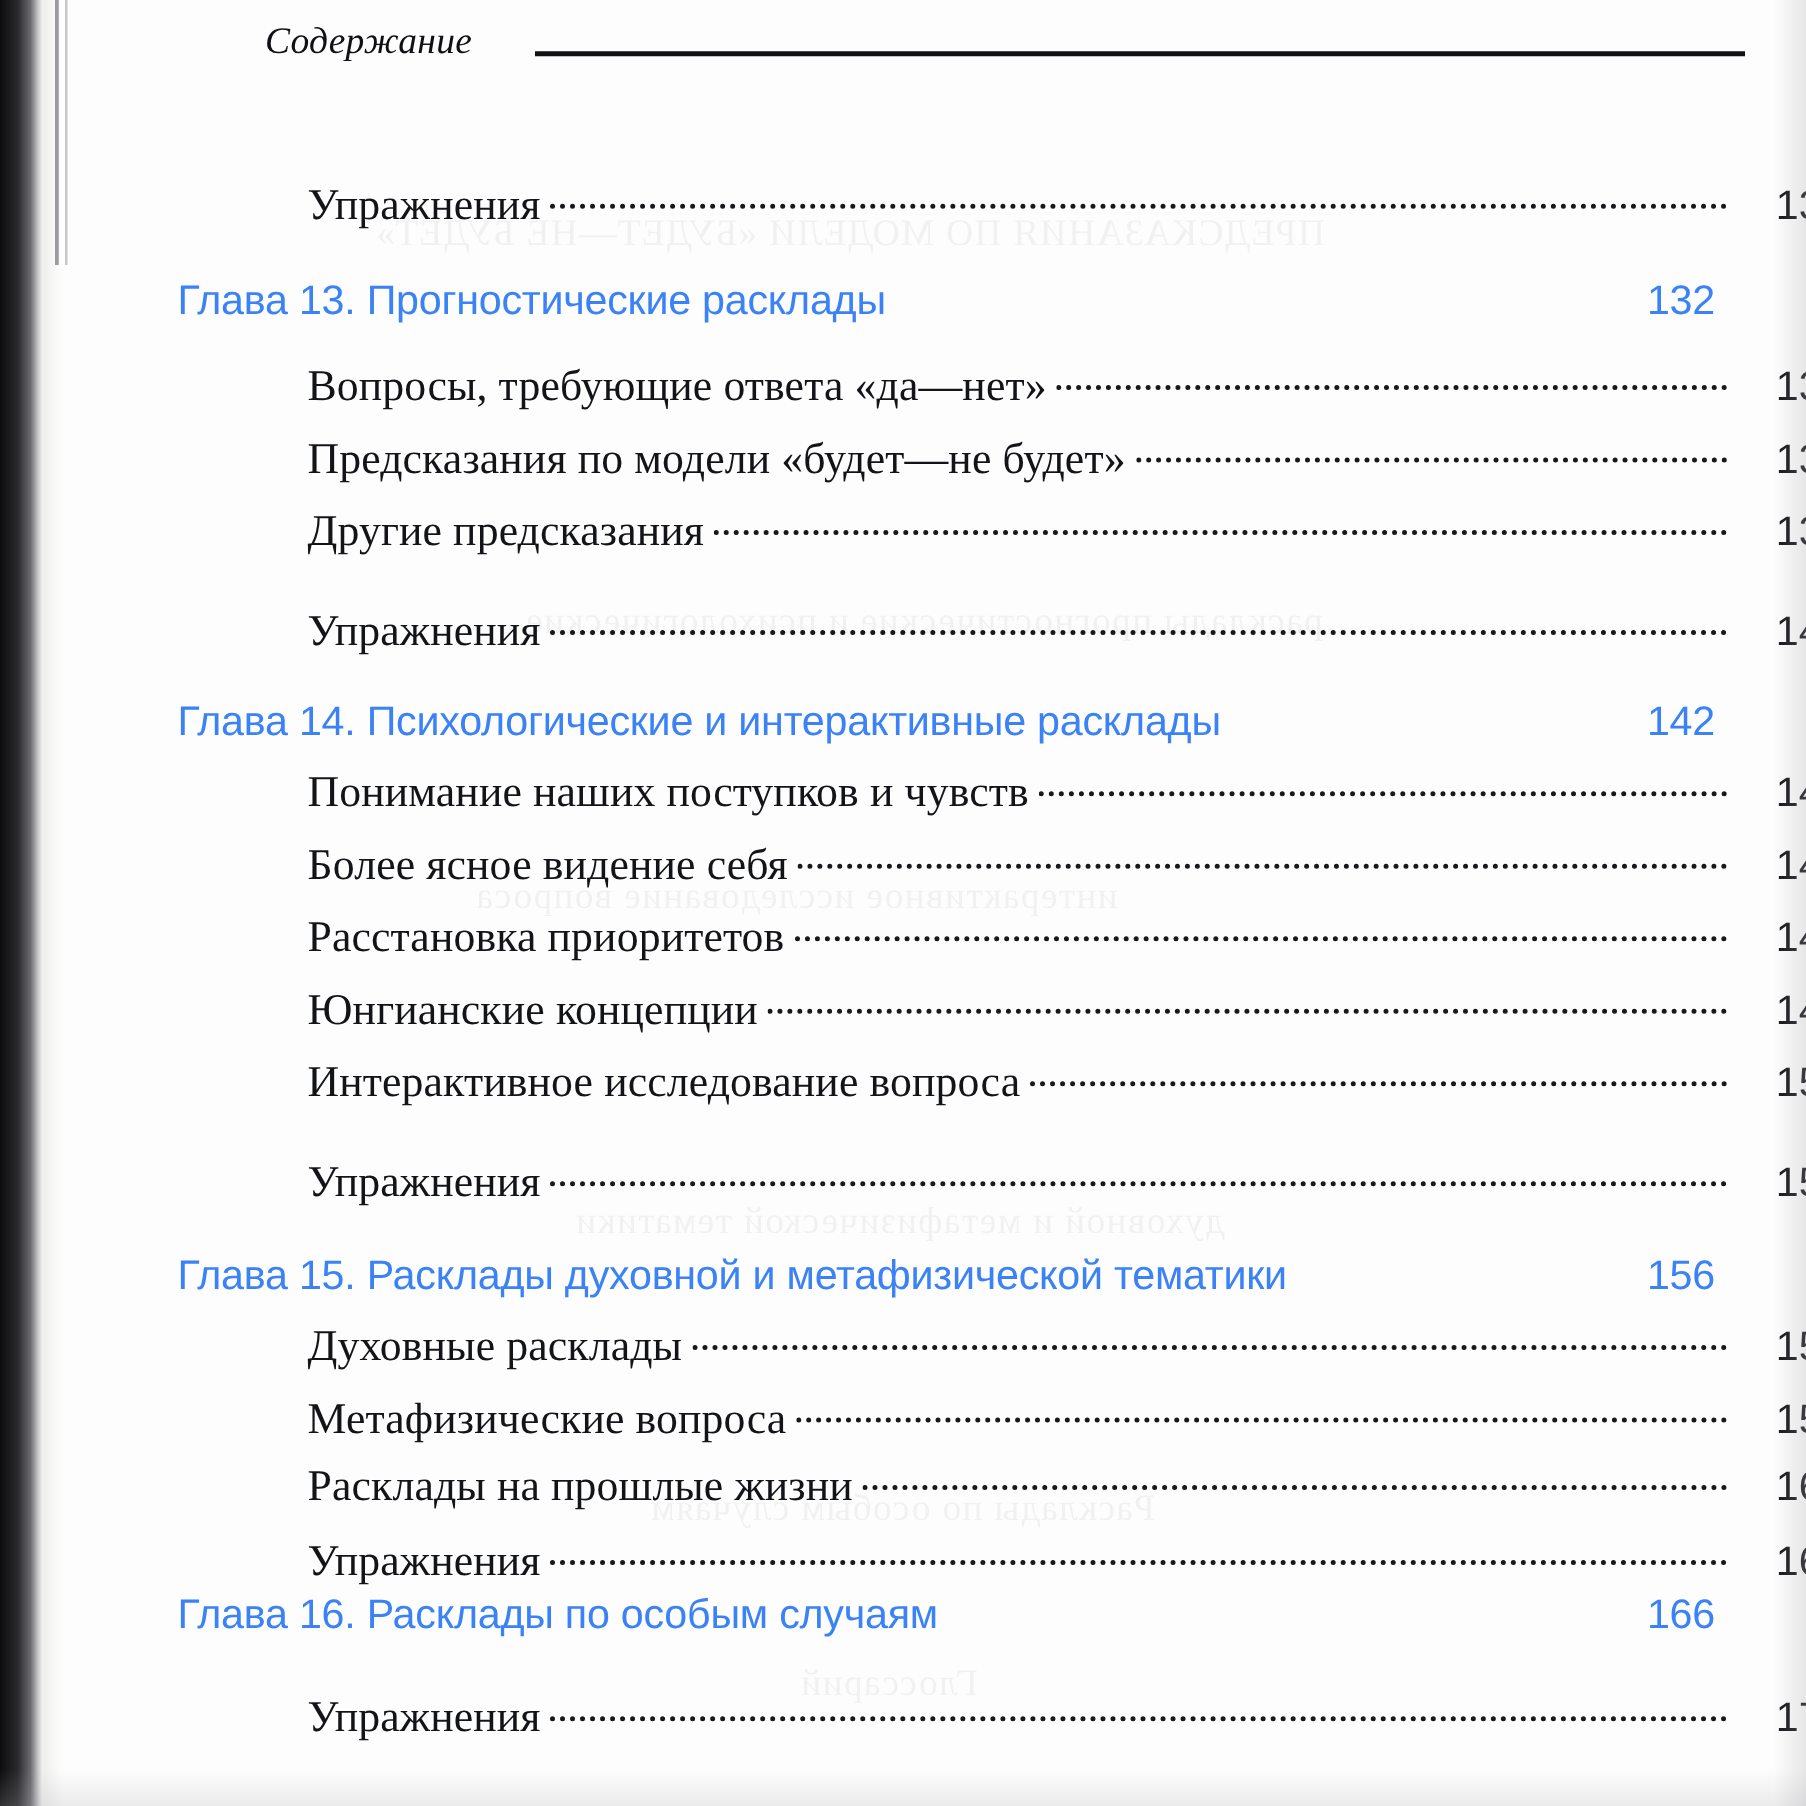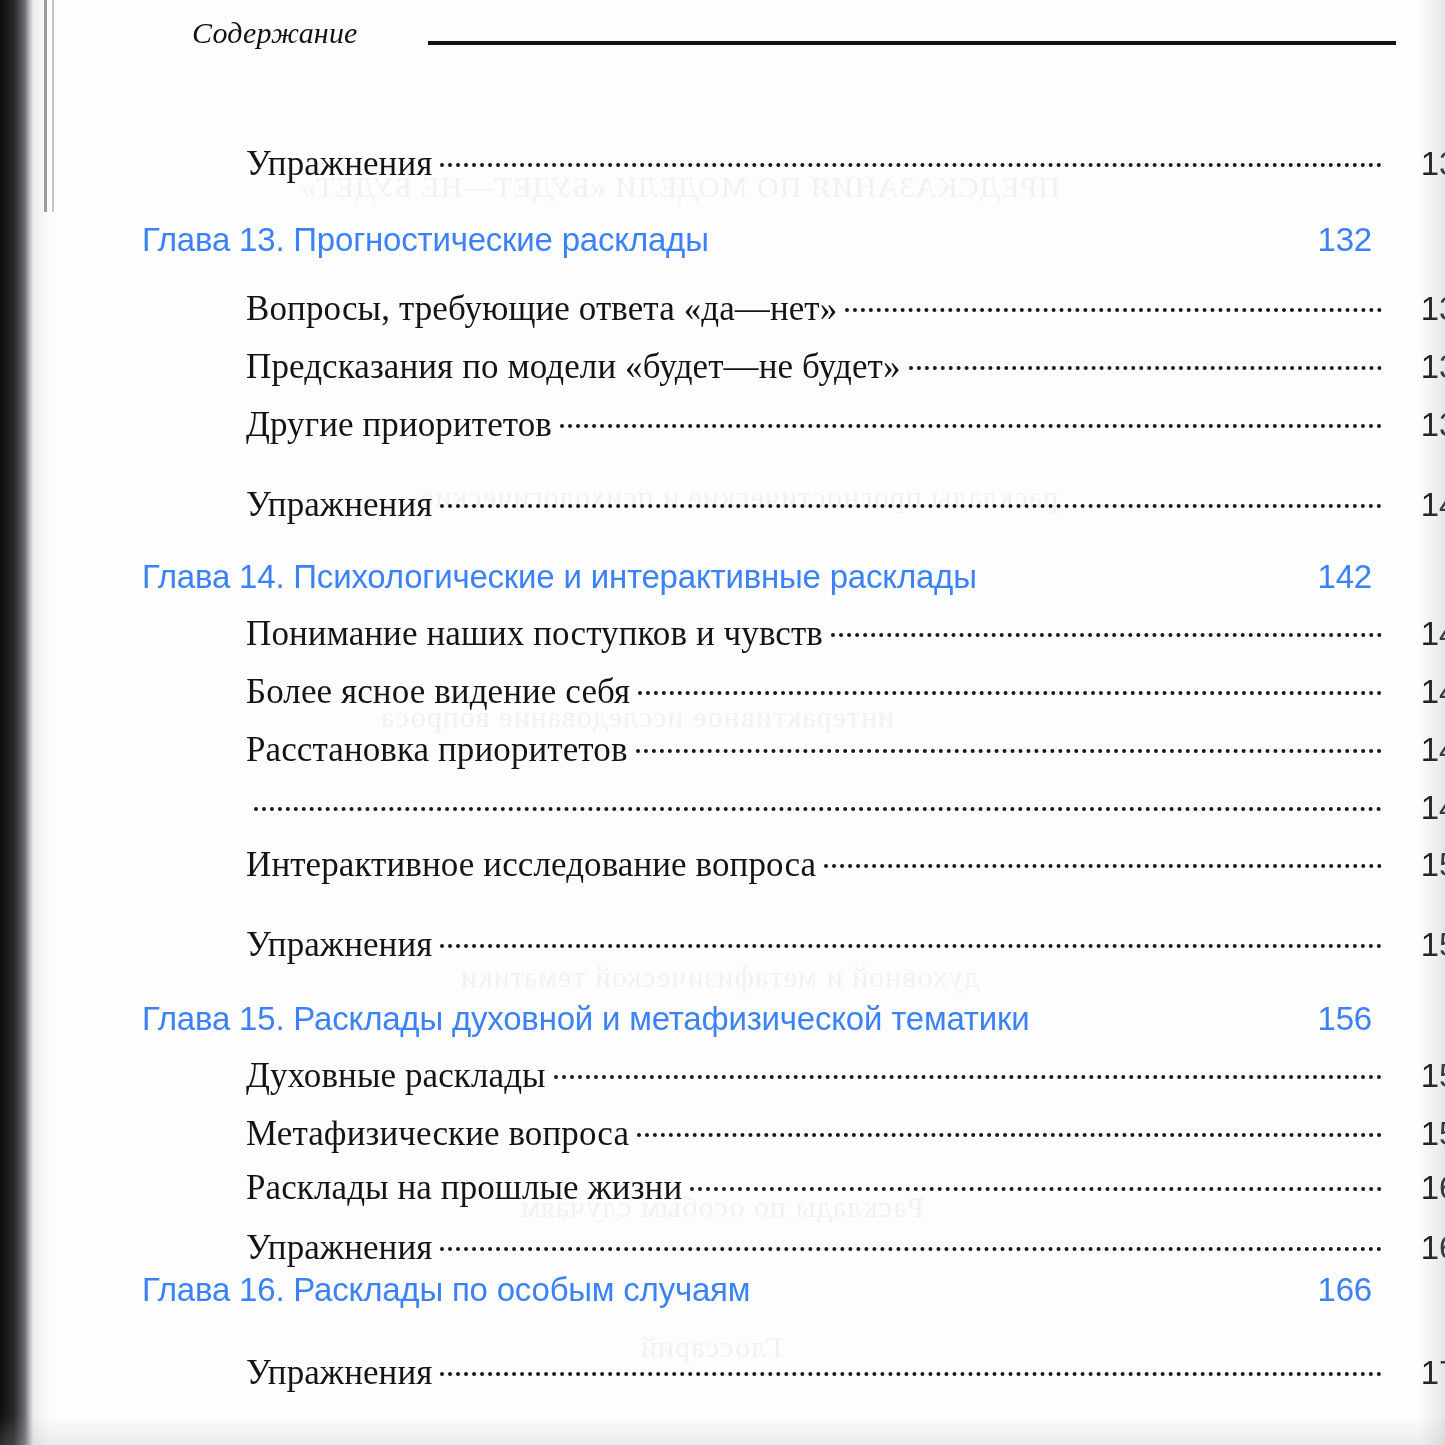--- a/index.html
+++ b/index.html
@@ -55,21 +55,21 @@
     top: 0;
     width: 2px;
     height: 212px;
     background: #b9b9bc;
     opacity: .8;
   }
 
   
   .running-head {
     position: absolute;
-    left: 192px;
+    left: 212px;
     top: 16px;
     font-family: "Liberation Serif", serif;
     font-style: italic;
     font-size: 30px;
     letter-spacing: .2px;
     color: #101114;
   }
   .head-rule {
     position: absolute;
     left: 428px;
@@ -208,21 +208,21 @@
         <span class="label">Вопросы, требующие ответа «да—нет»</span>
         <span class="leader"></span>
         <span class="page-num num-col">134</span>
       </div>
       <div class="row entry" style="margin-top: 14px;">
         <span class="label">Предсказания по модели «будет—не будет»</span>
         <span class="leader"></span>
         <span class="page-num num-col">137</span>
       </div>
       <div class="row entry" style="margin-top: 14px;">
-        <span class="label">Другие приоритетов</span>
+        <span class="label">Другие предсказания</span>
         <span class="leader"></span>
         <span class="page-num num-col">139</span>
       </div>
       <div class="row entry" style="margin-top: 36px;">
         <span class="label">Упражнения</span>
         <span class="leader"></span>
         <span class="page-num num-col">141</span>
       </div>
       <div class="row chapter" style="margin-top: 30px;">
         <span class="label">Глава 14. Психологические и интерактивные расклады</span>
@@ -238,20 +238,21 @@
         <span class="label">Более ясное видение себя</span>
         <span class="leader"></span>
         <span class="page-num num-col">143</span>
       </div>
       <div class="row entry" style="margin-top: 14px;">
         <span class="label">Расстановка приоритетов</span>
         <span class="leader"></span>
         <span class="page-num num-col">147</span>
       </div>
       <div class="row entry" style="margin-top: 14px;">
+        <span class="label">Юнгианские концепции</span>
         <span class="leader"></span>
         <span class="page-num num-col">148</span>
       </div>
       <div class="row entry" style="margin-top: 14px;">
         <span class="label">Интерактивное исследование вопроса</span>
         <span class="leader"></span>
         <span class="page-num num-col">150</span>
       </div>
       <div class="row entry" style="margin-top: 36px;">
         <span class="label">Упражнения</span>

